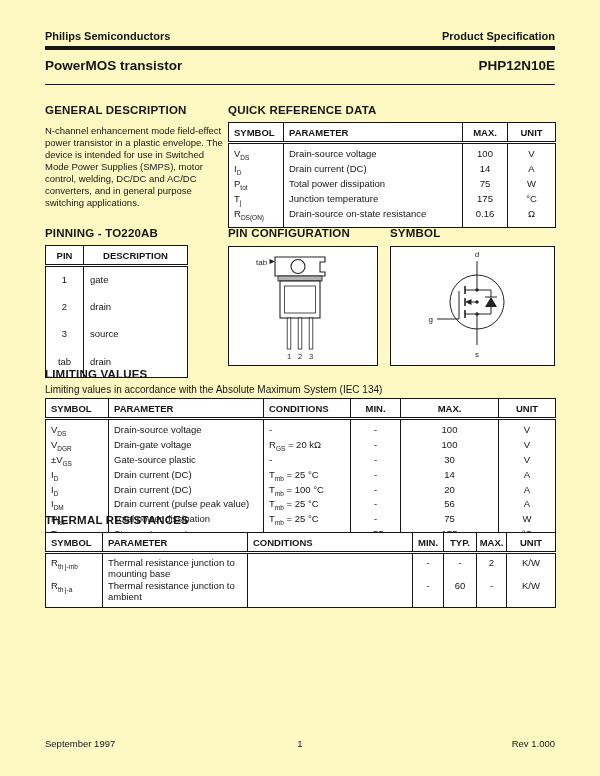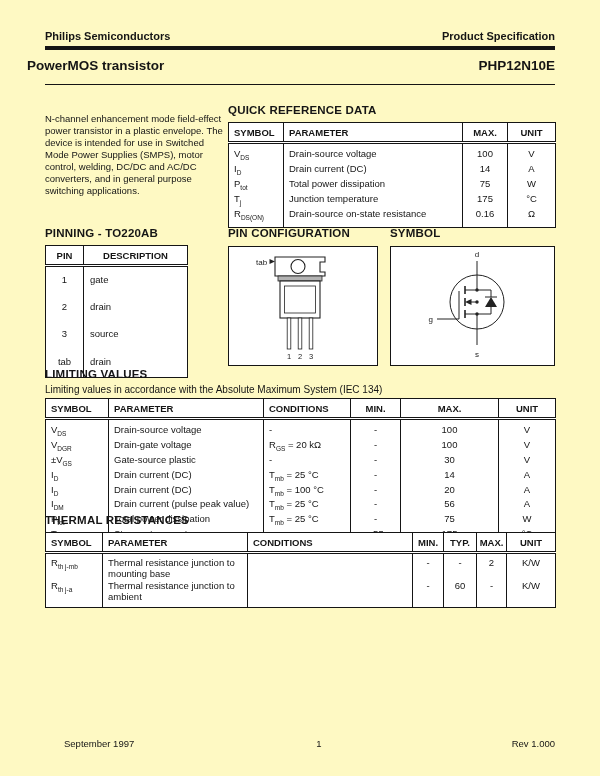--- a/index.html
+++ b/index.html
@@ -21,35 +21,36 @@
   table.dt th:first-child,table.dt td:first-child{border-left:none;}
   table.dt td{font-size:9.5px;vertical-align:top;padding:0 5px;line-height:11px;}
   table.dt .c{text-align:center;}
   table.dt tbody tr:first-child td{padding-top:4px;}
   table.dt tbody tr:last-child td{padding-bottom:5px;}
   table.pin tbody td{height:27px;vertical-align:middle;padding:0 6px;line-height:11px;}
   table.pin tbody tr:first-child td{padding-top:0;}
   table.pin tbody tr:last-child td{padding-bottom:0;height:31px;}
   table.tht tbody td{line-height:10.5px;padding-top:2px;}
   .diagram-box{border:1.3px solid #151515;margin-top:7px;background:#fff;}
-  .footer-text{font-size:9.5px;margin-left:19px;}
+  .footer-text{font-size:9.5px;}
 </style>
 </head>
 <body>
 
 <div class="page">
 
   <div class="abs hdr-small" style="left:45px;top:30px;">Philips Semiconductors</div>
   <div class="abs hdr-small" style="right:45px;top:30px;">Product Specification</div>
   <div class="abs bar-thick" style="left:45px;top:46px;width:510px;"></div>
-  <div class="abs title-big" style="left:27px;top:58px;">PowerMOS transistor</div>
+  <div class="abs title-big" style="left:45px;top:58px;">PowerMOS transistor</div>
   <div class="abs title-big" style="right:45px;top:58px;">PHP12N10E</div>
   <div class="abs rule" style="left:45px;top:84px;width:510px;"></div>
 
   <div class="abs" style="left:45px;top:104px;width:181px;">
+    <div class="sec-title">GENERAL DESCRIPTION</div>
     <div class="body-text">N-channel enhancement mode field-effect power transistor in a plastic envelope. The device is intended for use in Switched Mode Power Supplies (SMPS), motor control, welding, DC/DC and AC/DC converters, and in general purpose switching applications.</div>
   </div>
 
   <div class="abs" style="left:228px;top:104px;width:327px;">
     <div class="sec-title">QUICK REFERENCE DATA</div>
     <table class="dt" style="width:327px;">
       <colgroup>
           <col style="width:55px">
           <col style="width:179px">
           <col style="width:45px">

